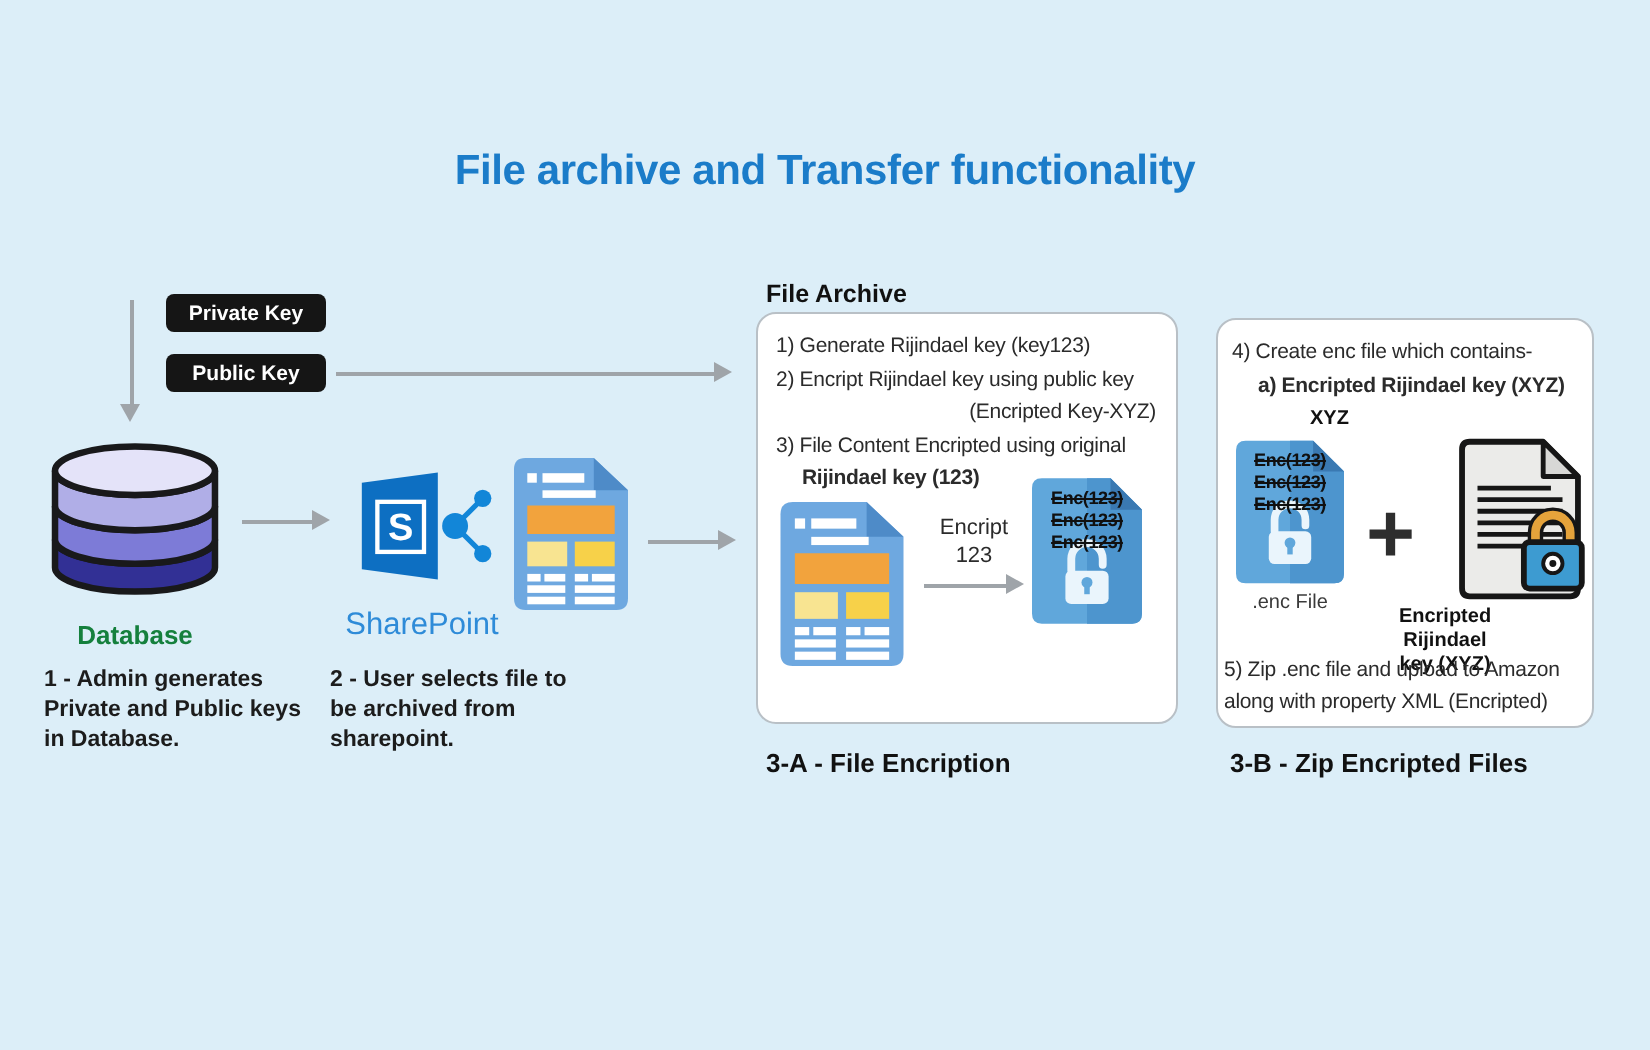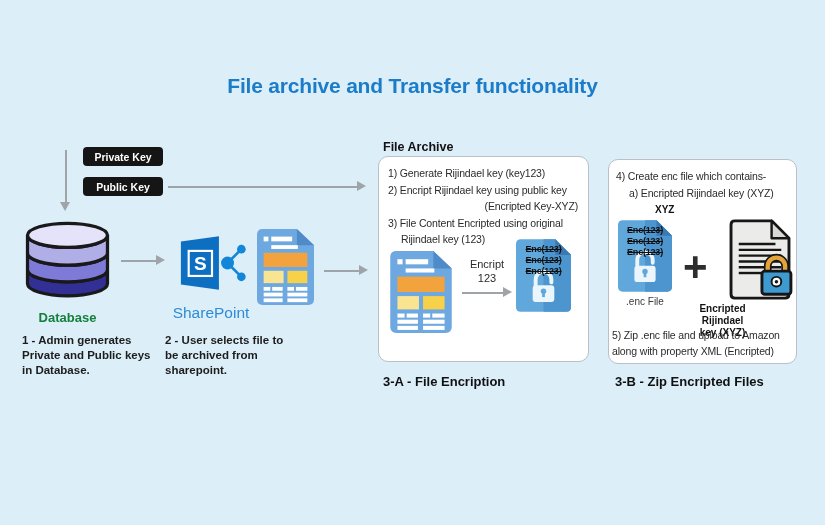--- a/index.html
+++ b/index.html
@@ -37,21 +37,21 @@
     position: absolute; background: #ffffff;
     border: 1.5px solid #b9c0c6; border-radius: 10px;
   }
 
   .sec-header { position: absolute; font-weight: bold; font-size: 12.5px; color: #111; text-align: right; }
   .sec-caption { position: absolute; font-weight: bold; font-size: 13px; color: #111; }
 
   .steps { position: absolute; font-size: 10.5px; color: #2b2b2b;
     line-height: 16.5px; letter-spacing: -0.15px; }
   .steps > div { white-space: nowrap; }
-  .indent { padding-left: 13px; }
+  .indent { padding-left: 13px; font-weight: bold; }
   .right { text-align: right; padding-right: 4px; }
 
   .caption-sm {
     position: absolute; font-weight: bold; font-size: 11.5px;
     line-height: 15px; color: #1c1c1c;
   }
   .icon-label {
     position: absolute; text-align: center; font-weight: bold;
     font-size: 13px; color: #15803d;
   }

